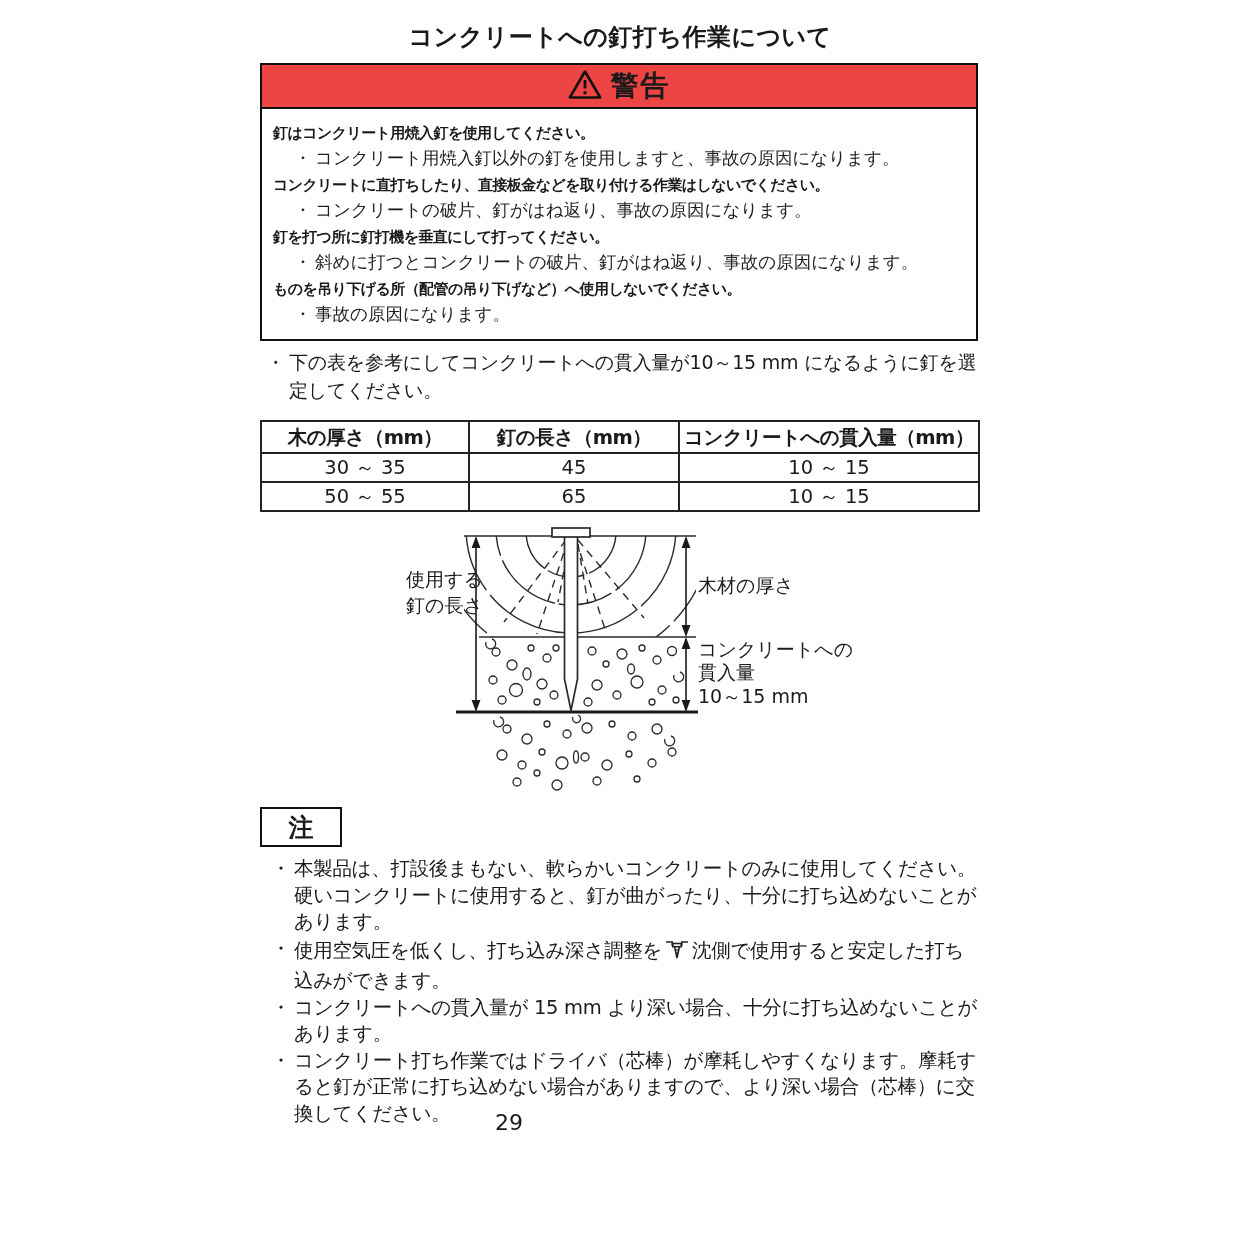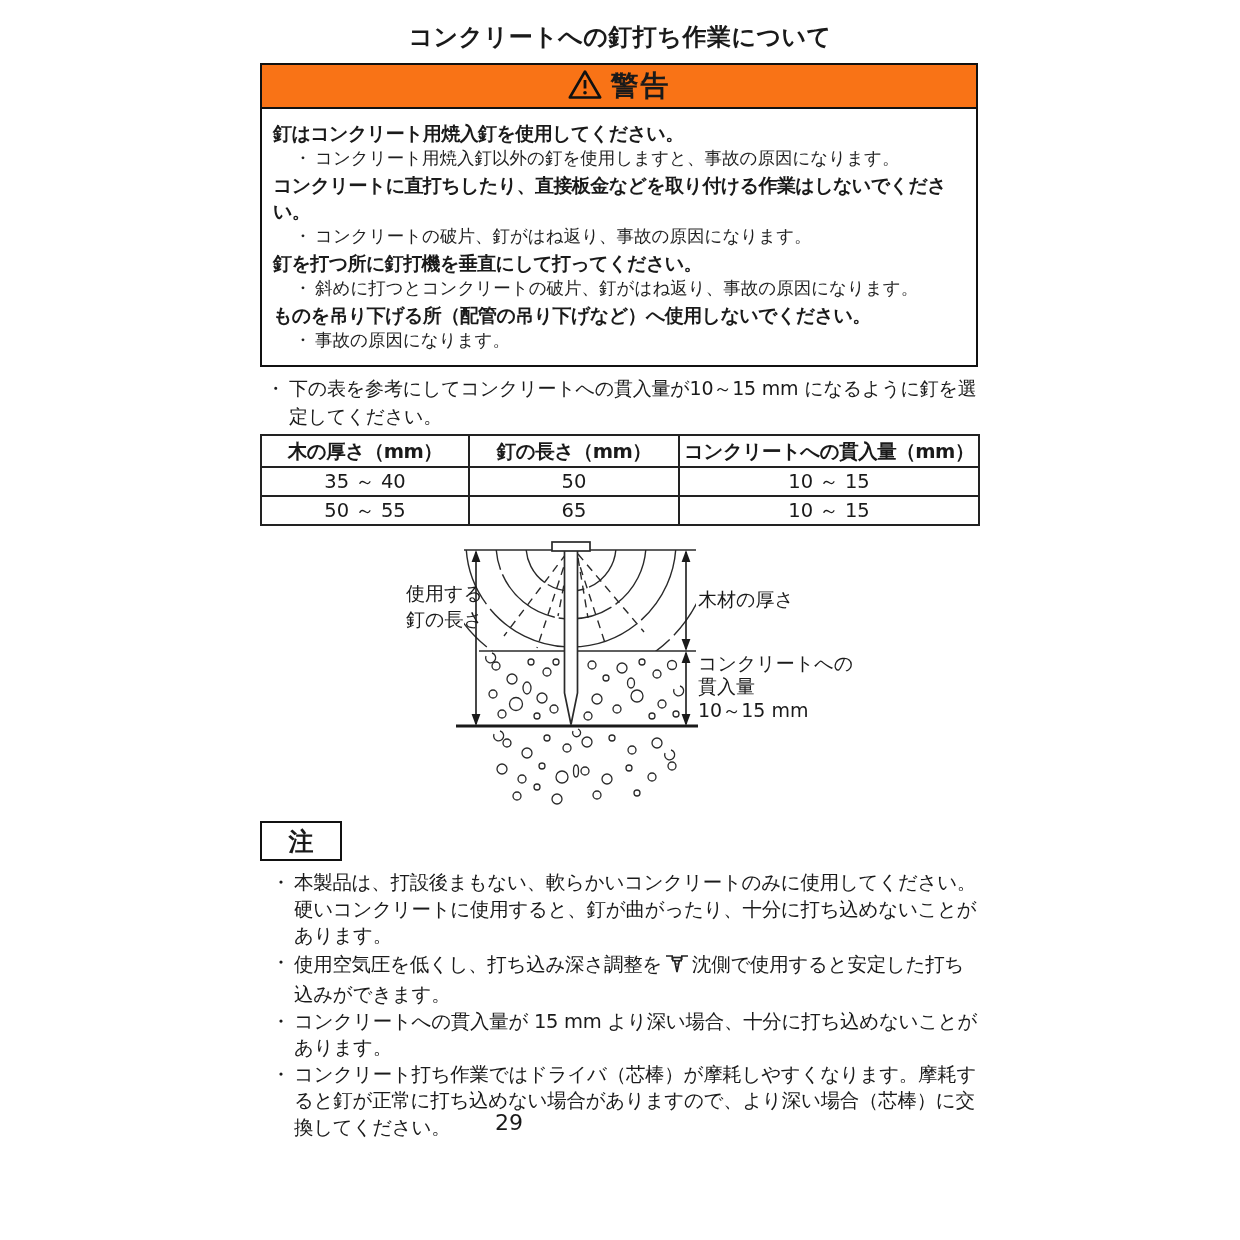--- a/index.html
+++ b/index.html
@@ -29,38 +29,38 @@
   .section-title {
     margin-top: 21px;
     font-size: 24px; font-weight: bold;
     letter-spacing: 0.5px;
     text-align: center;
   }
 
   
   .warning-box { margin-top: 10px; border: 2px solid #111; width: 718px; }
   .warning-header {
-    background: #f97316;
+    background: #ef4444;
     border-bottom: 2px solid #111;
     height: 44px;
     display: flex; align-items: center; justify-content: center;
     gap: 9px;
   }
   .warning-title { font-size: 28px; font-weight: bold; letter-spacing: 2px; }
   .warning-body { padding: 11px 8px 11px 11px; }
-  .w-head { font-size: 19px; font-weight: bold; line-height: 26px; letter-spacing: -0.6px; }
+  .w-head { font-size: 15px; font-weight: bold; line-height: 26px; letter-spacing: -0.6px; }
   .w-sub  { font-size: 17.5px; line-height: 25px; position: relative; padding-left: 42px; color: #1f1f1f; margin-bottom: 1px; }
   .w-sub .marker { position: absolute; left: 21px; top: 0; }
 
   
   .intro-note { margin-top: 7px; font-size: 19px; line-height: 28px; position: relative; padding-left: 29px; width: 720px; letter-spacing: -0.2px; }
   .intro-note .marker { position: absolute; left: 6px; top: 0; }
 
   
-  table.spec { margin-top: 4px; border-collapse: collapse; width: 718px; table-layout: fixed; }
+  table.spec { margin-top: 16px; border-collapse: collapse; width: 718px; table-layout: fixed; }
   table.spec th, table.spec td {
     border: 2px solid #222;
     text-align: center; vertical-align: middle;
     font-size: 19.5px;
   }
   table.spec th { height: 32px; font-weight: bold; letter-spacing: -0.5px; }
   table.spec td { height: 28px; font-weight: normal; }
   col.c1 { width: 208px; } col.c2 { width: 210px; } col.c3 { width: 300px; }
 
   
@@ -128,22 +128,22 @@
       </colgroup>
     <thead>
       <tr>
         <th>木の厚さ（mm）</th>
         <th>釘の長さ（mm）</th>
         <th>コンクリートへの貫入量（mm）</th>
       </tr>
     </thead>
     <tbody>
       <tr>
-        <td>35 ～ 40</td>
-        <td>50</td>
+        <td>30 ～ 35</td>
+        <td>45</td>
         <td>10 ～ 15</td>
       </tr>
       <tr>
         <td>50 ～ 55</td>
         <td>65</td>
         <td>10 ～ 15</td>
       </tr>
     </tbody>
   </table>
 

